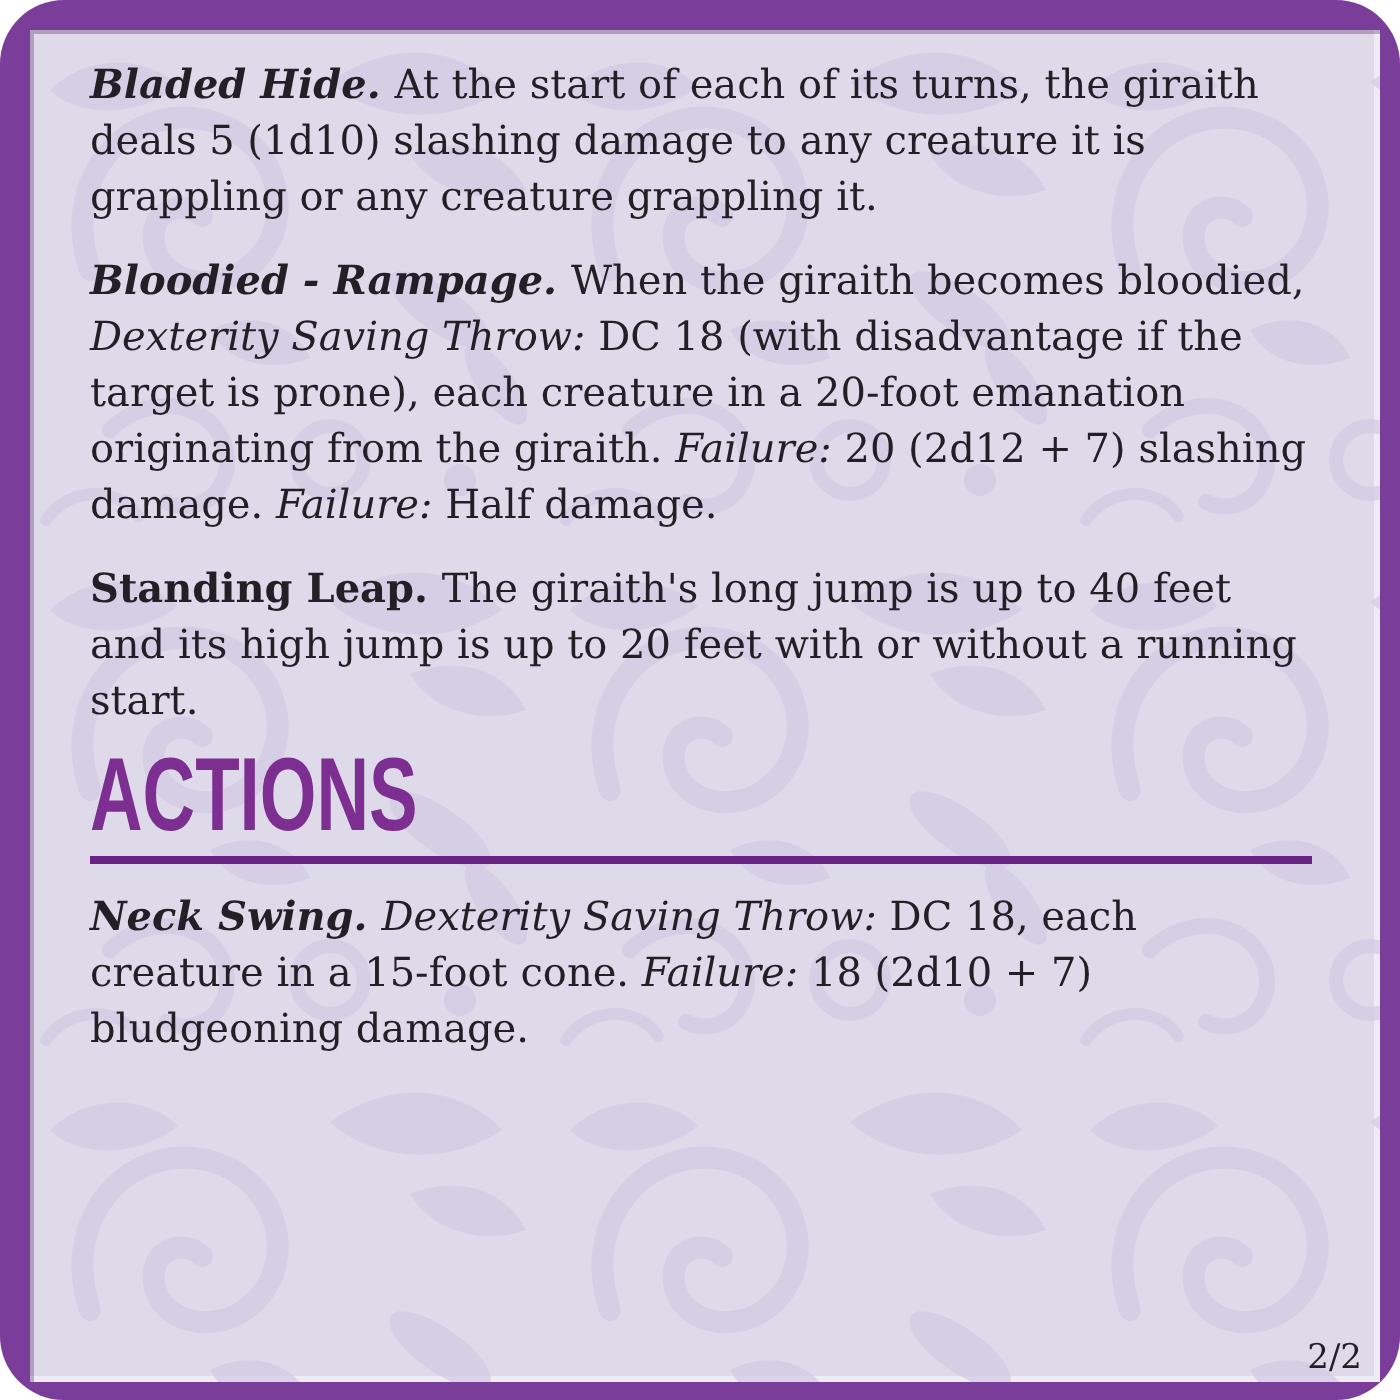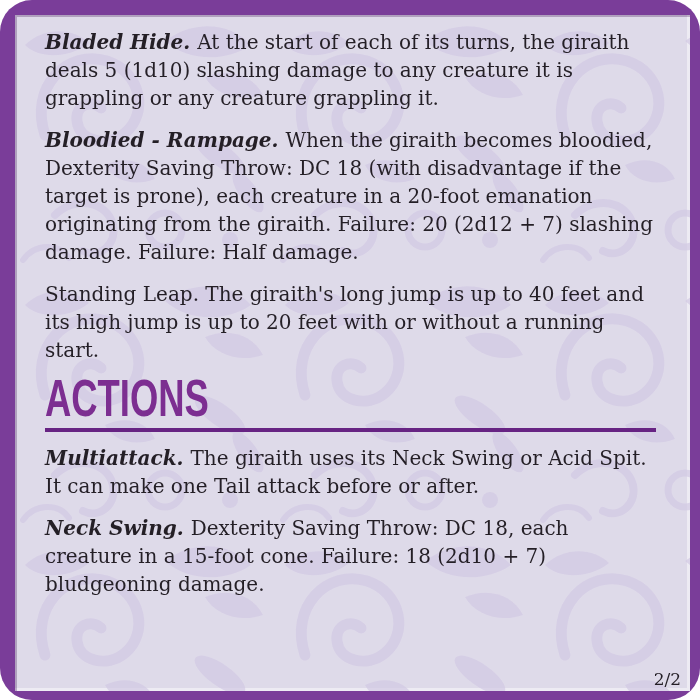--- a/index.html
+++ b/index.html
@@ -35,22 +35,22 @@
   .pat-f { fill: var(--pattern); }
   .content {
     position: relative;
     padding: 13px 34px 0 30px;
     font-size: 20px;
     line-height: 28px;
     color: var(--text);
   }
   .para { margin: 0 0 14px 0; }
   .bi { font-weight: bold; font-style: italic; }
-  .b  { font-weight: normal; }
-  .it { }
+  .b  { font-weight: bold; }
+  .it { font-style: italic; }
   .actions-title {
     margin: 14px 0 0 0;
     font-family: "Liberation Sans", sans-serif;
     font-weight: 700;
     font-size: 52px;
     line-height: 40px;
     letter-spacing: 0px;
     color: var(--accent);
     transform: scaleX(0.70);
     transform-origin: 0 50%;
@@ -101,21 +101,20 @@
 
       <p class="para"><span class="bi">Bladed Hide. </span><span>At the start of each of its turns, the giraith deals 5 (1d10) slashing damage to any creature it is grappling or any creature grappling it.</span></p>
 
       <p class="para"><span class="bi">Bloodied - Rampage. </span><span>When the giraith becomes bloodied, </span><span class="it">Dexterity Saving Throw: </span><span>DC 18 (with disadvantage if the target is prone), each creature in a 20-foot emanation originating from the giraith. </span><span class="it">Failure: </span><span>20 (2d12 + 7) slashing damage. </span><span class="it">Failure: </span><span>Half damage.</span></p>
 
       <p class="para"><span class="b">Standing Leap. </span><span>The giraith's long jump is up to 40 feet and its high jump is up to 20 feet with or without a running start.</span></p>
 
       <h2 class="actions-title">ACTIONS</h2>
       <div class="rule"></div>
 
-      <p class="para"><span class="bi">Multiattack. </span><span>The giraith uses its Neck Swing or Acid Spit. It can make one Tail attack before or after.</span></p>
 
       <p class="para"><span class="bi">Neck Swing. </span><span class="it">Dexterity Saving Throw: </span><span>DC 18, each creature in a 15-foot cone. </span><span class="it">Failure: </span><span>18 (2d10 + 7) bludgeoning damage.</span></p>
 
     </div>
 
     <div class="page-indicator">2/2</div>
 
   </div>
 </div>
 

